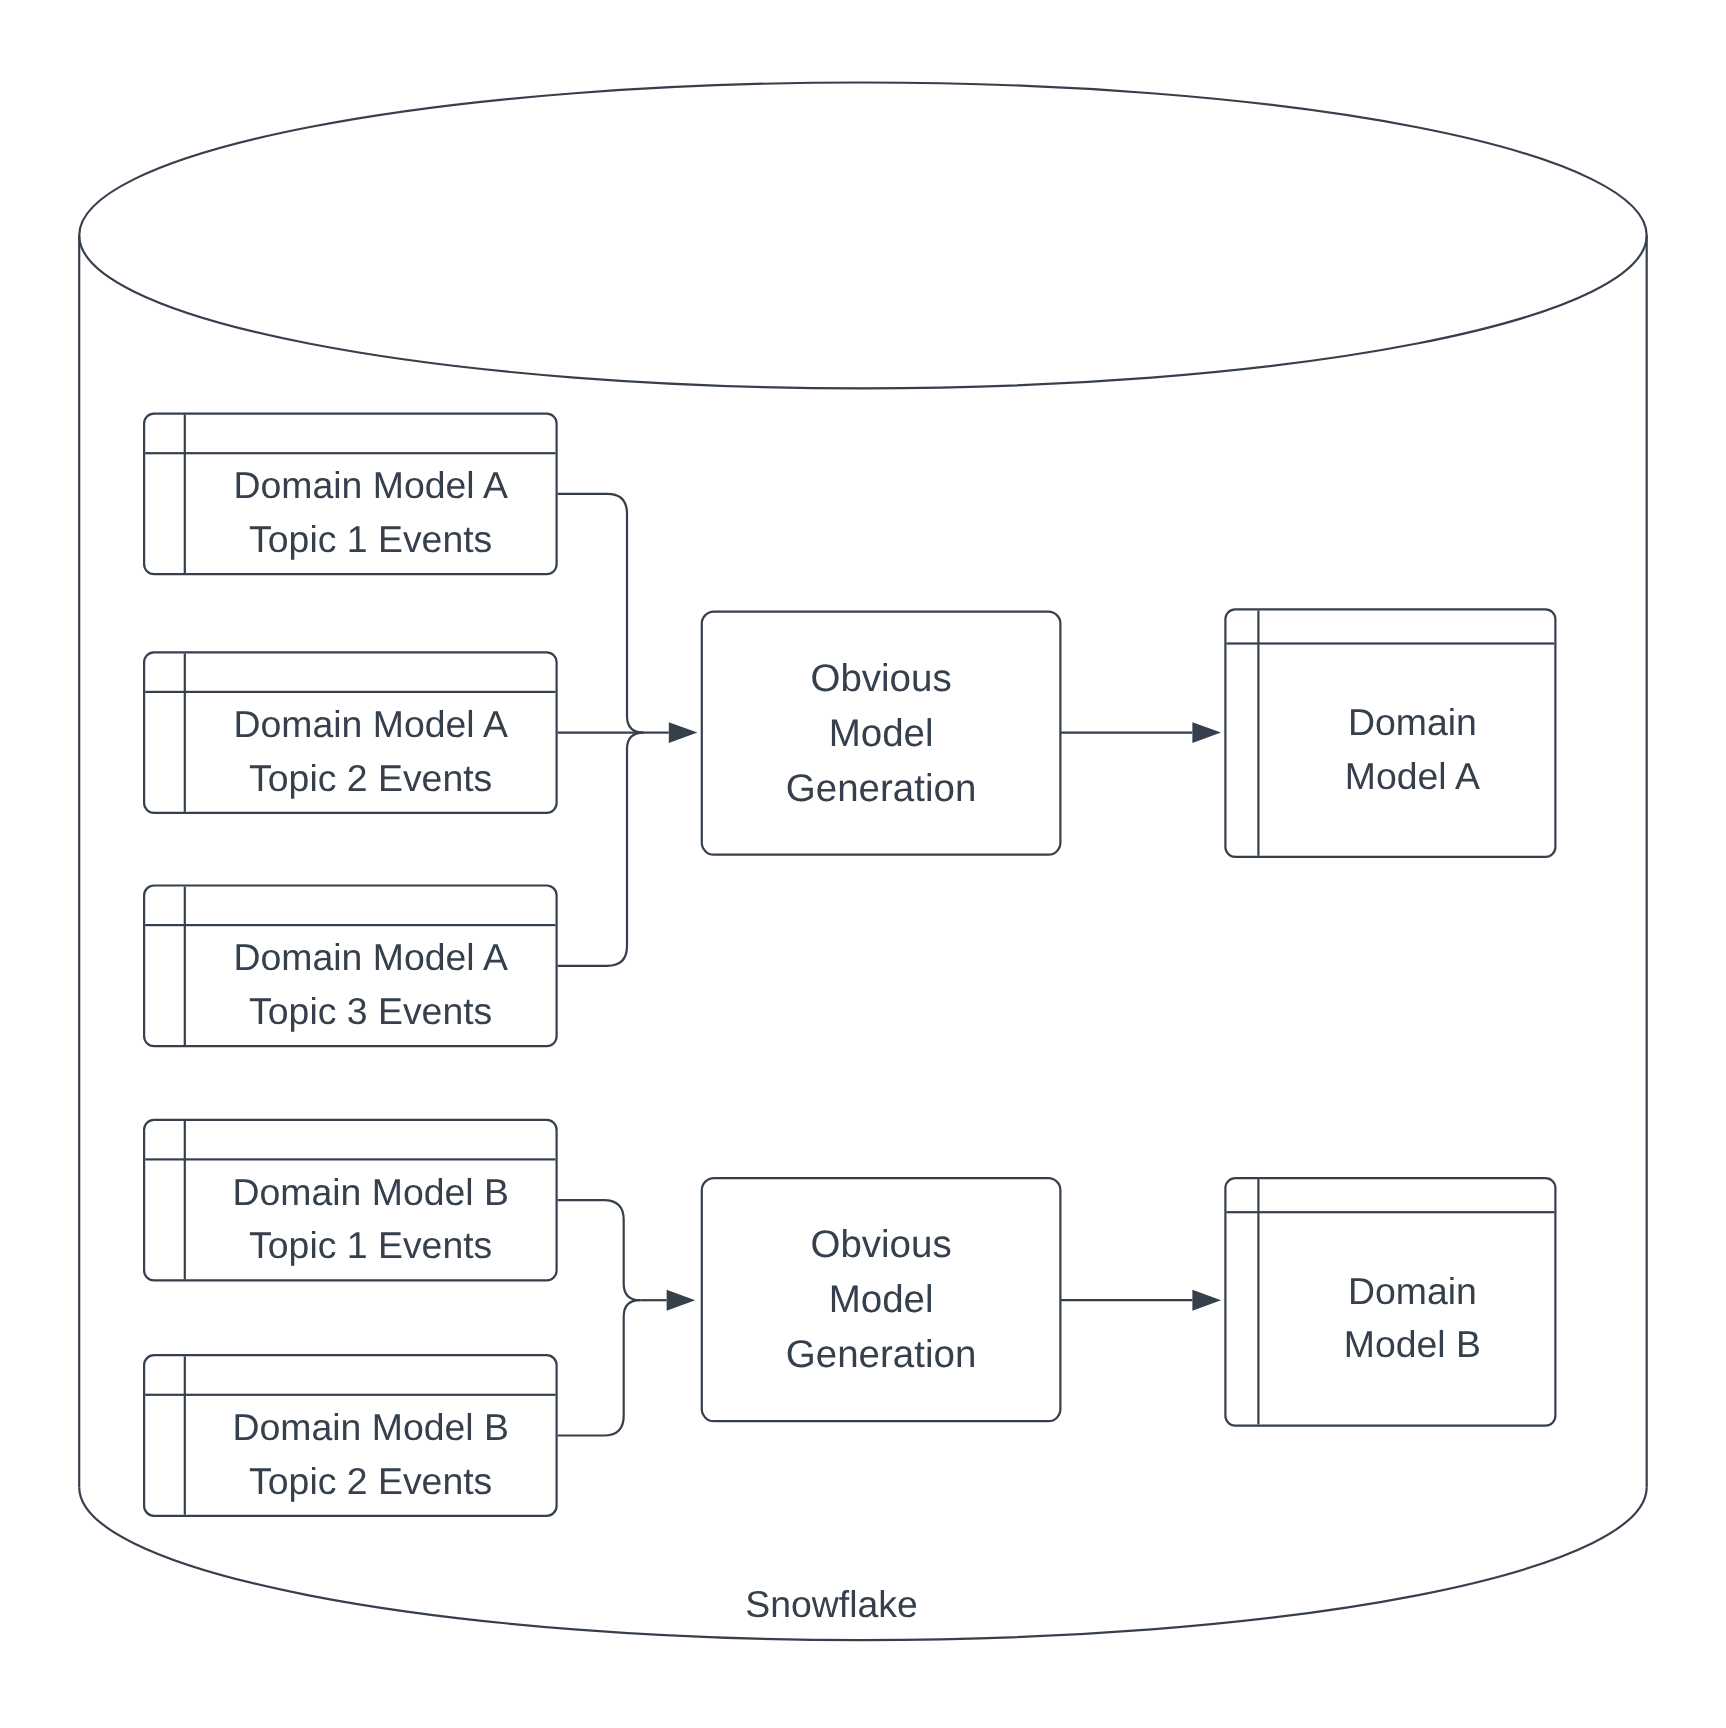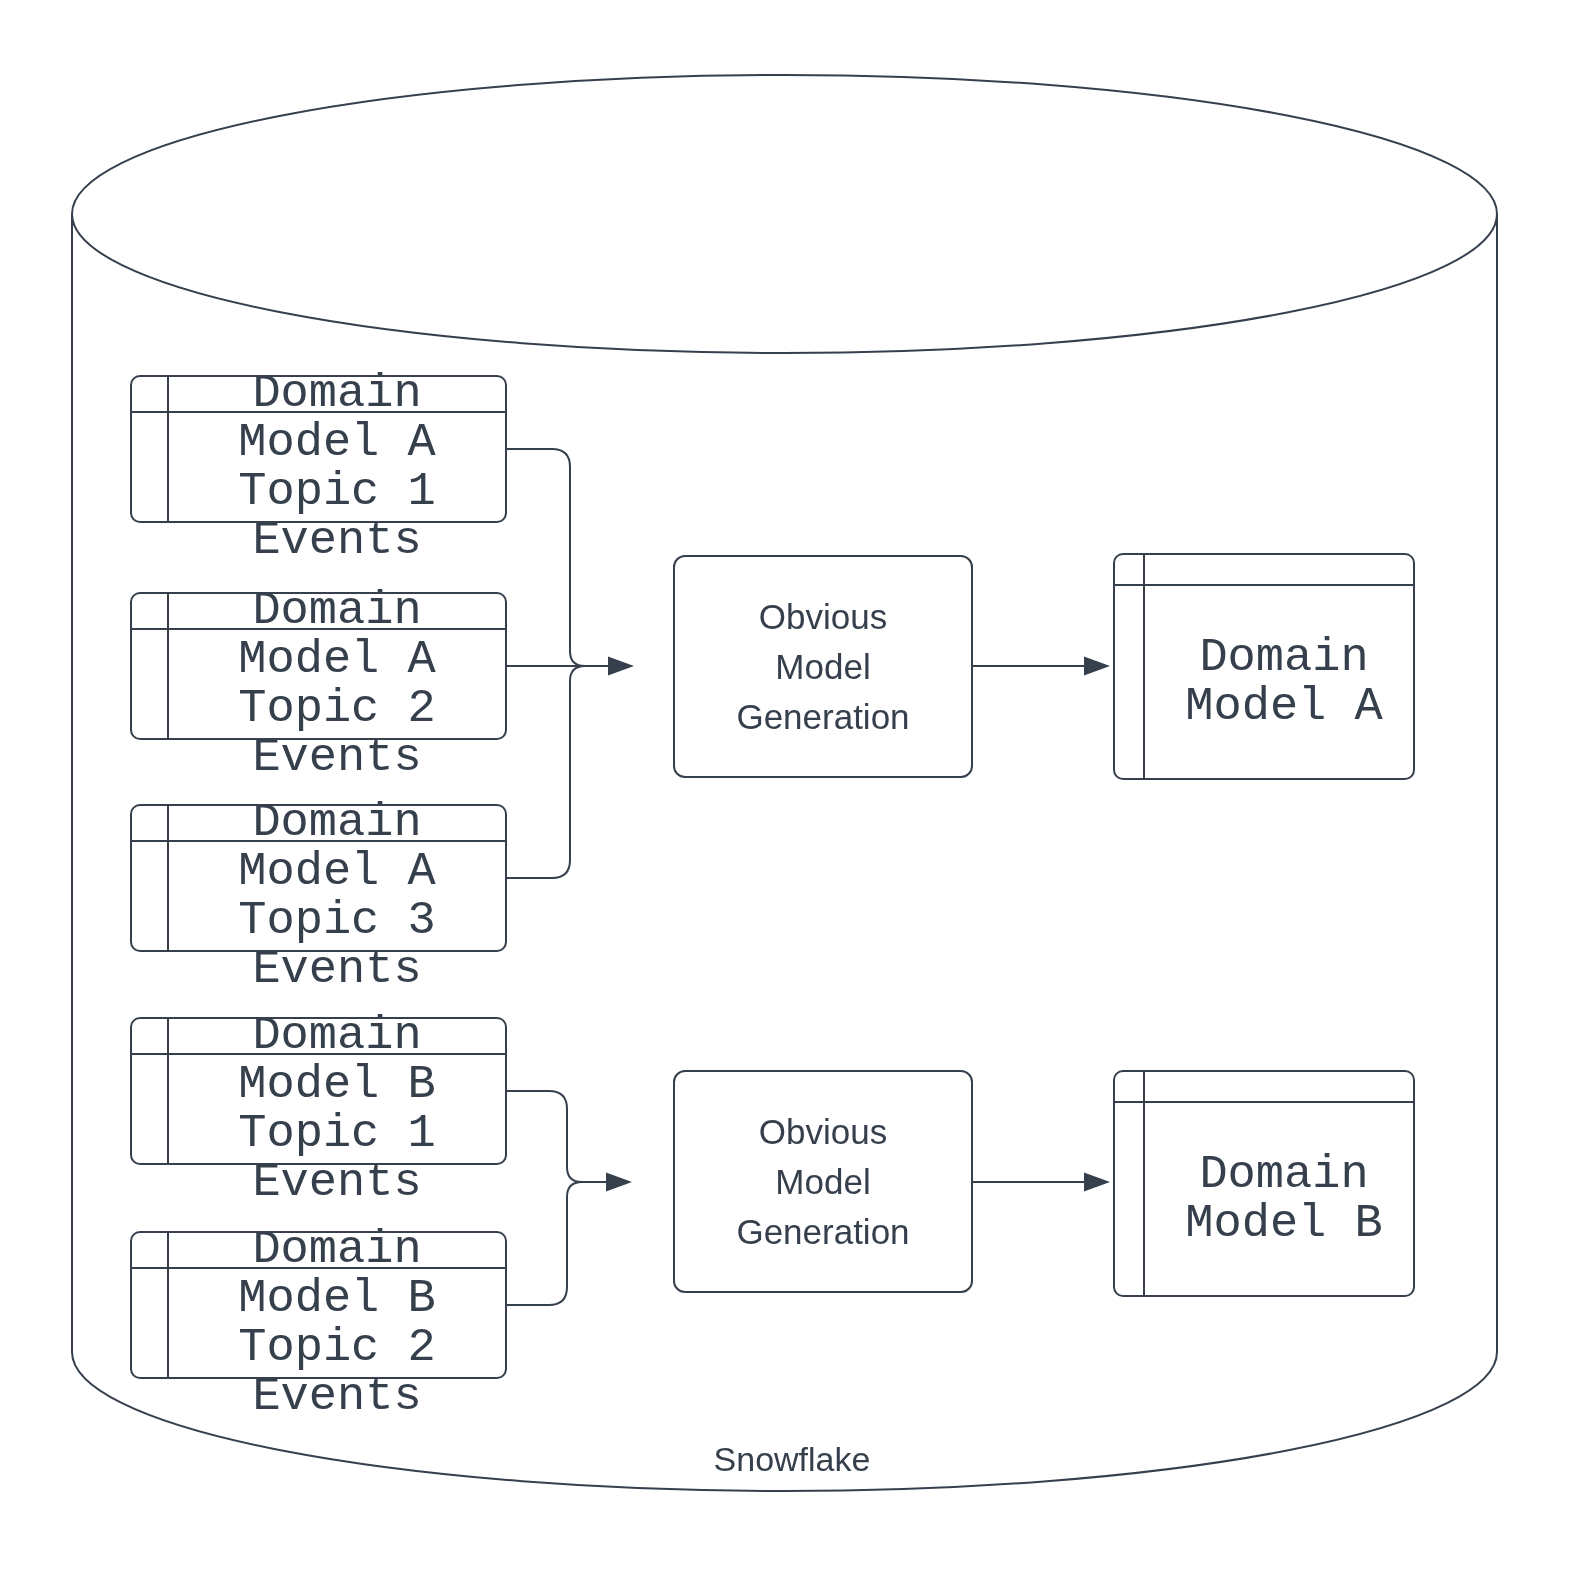--- a/index.html
+++ b/index.html
@@ -40,57 +40,55 @@
     background: #36404d;
   }
   .tbl .cell {
     position: absolute;
     right: 0; bottom: 0;
     display: flex;
     align-items: center;
     justify-content: center;
     text-align: center;
     white-space: pre-line;
-    font-size: 47px;
+    font-size: 34px;
     line-height: 49px;
-    font-family: Liberation Mono, monospace;
   }
   .event-tbl { left: 130px; width: 377px; height: 148px; }
   .event-tbl .hline { top: 34px; }
   .event-tbl .vline { left: 35px; }
   .event-tbl .cell  { left: 37px; top: 36px; }
 
   .model-tbl { left: 1113px; width: 302px; height: 227px; }
   .model-tbl .hline { top: 29px; }
   .model-tbl .vline { left: 28px; }
   .model-tbl .cell  { left: 40px; top: 31px; }
 
   
   .proc {
     position: absolute;
     left: 637px;
-    width: 300px;
+    width: 328px;
     height: 223px;
     box-sizing: border-box;
     border: 2px solid #36404d;
     border-radius: 12px;
     background: #ffffff;
     display: flex;
     align-items: center;
     justify-content: center;
     text-align: center;
     white-space: pre-line;
     font-size: 35px;
     line-height: 50px;
-    margin-left: 36px;
   }
 
   .cyl-label {
     position: absolute;
-    left: 592px;
+    left: 556px;
     top: 1438px;
     width: 400px;
     text-align: center;
     font-size: 34px;
     line-height: 42px;
   }
 </style>
 </head>
 <body>
 

